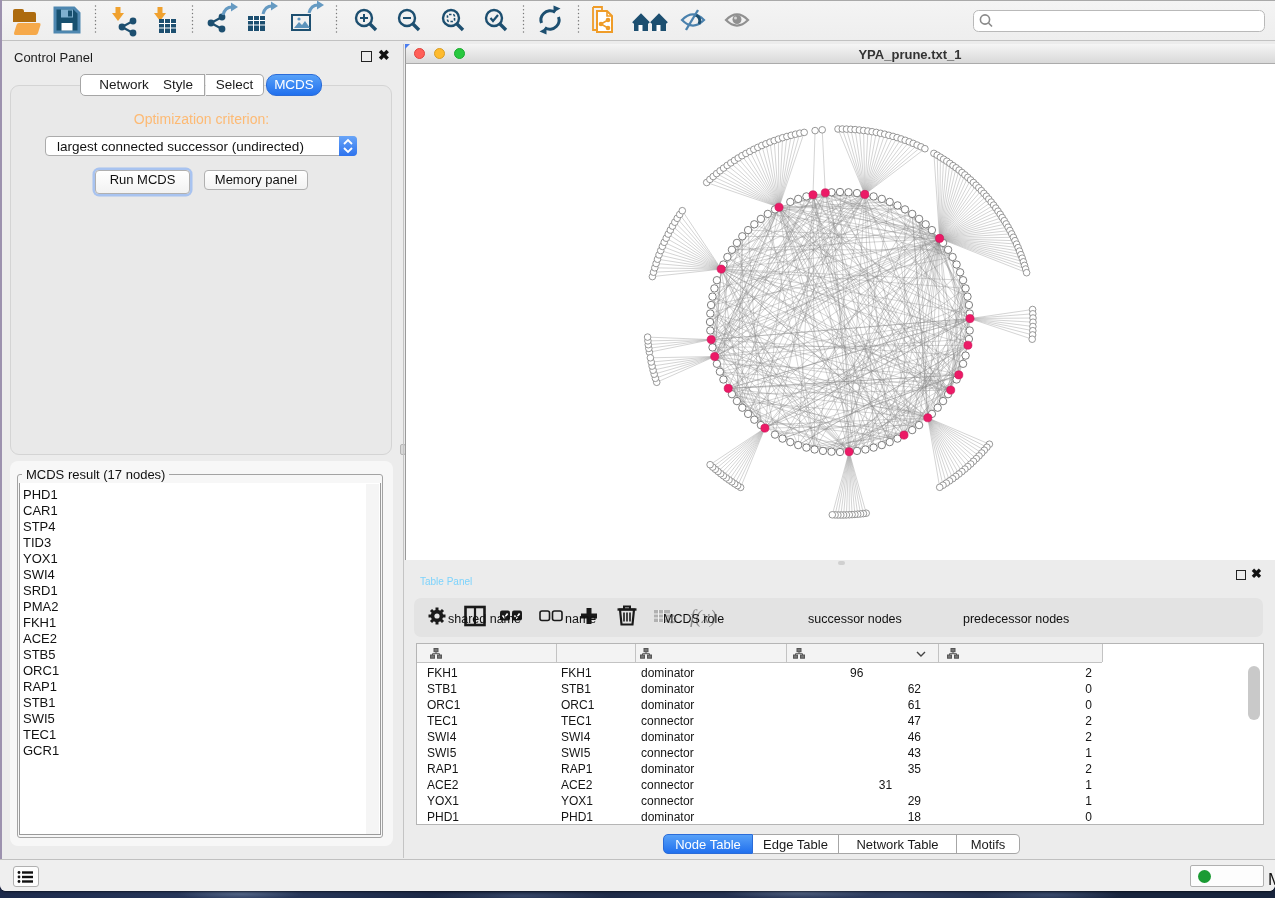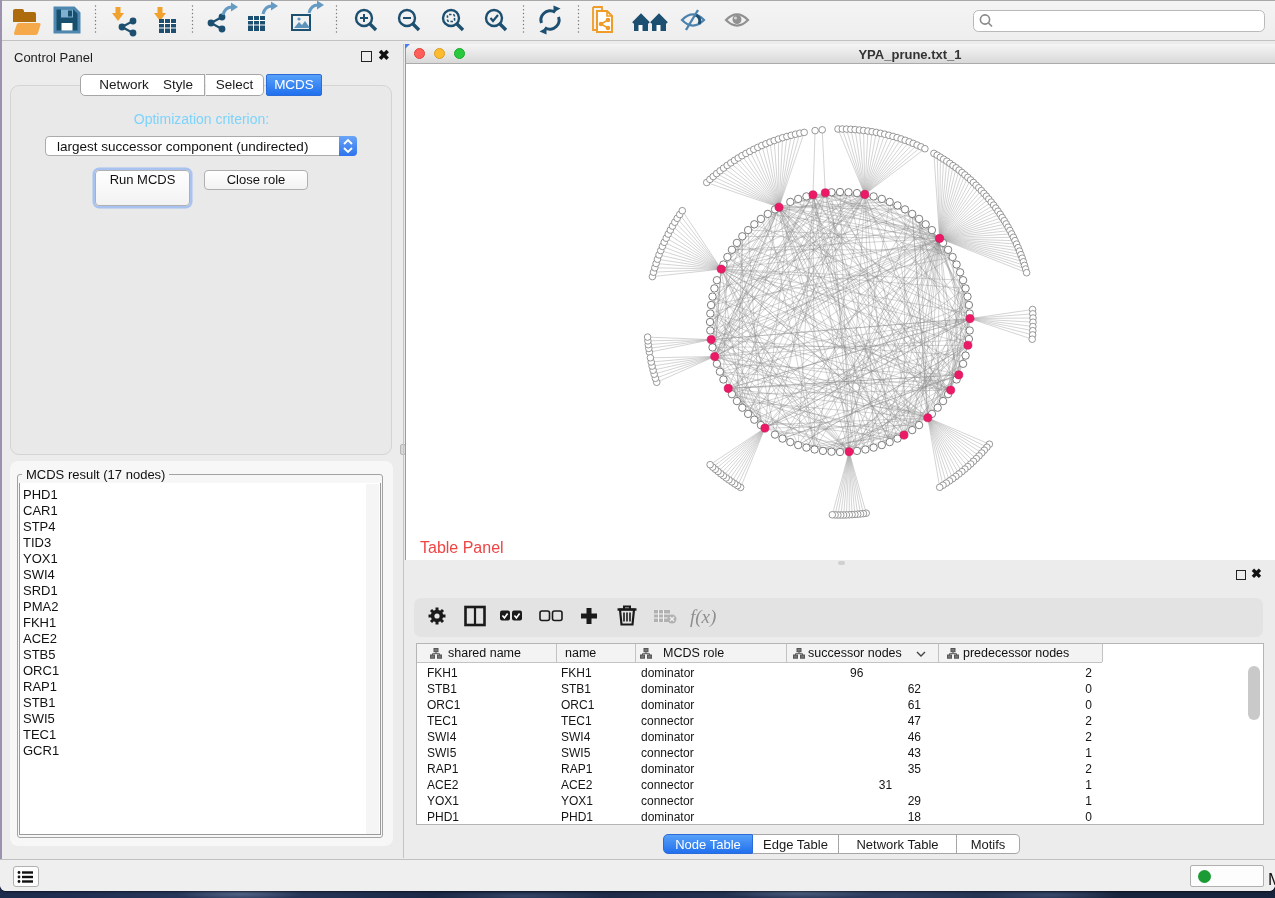--- a/index.html
+++ b/index.html
@@ -12,37 +12,37 @@
  radial-gradient(ellipse 110px 8px at 800px 893px,rgba(130,150,180,.4),transparent 70%),
  radial-gradient(ellipse 100px 9px at 1050px 895px,rgba(80,100,140,.5),transparent 70%),
  linear-gradient(105deg,#141f38 0%,#1e2c4e 18%,#2a3a5e 32%,#17233f 48%,#23304f 62%,#2e3d60 75%,#18243d 90%);}
 .app{left:0;top:0;width:1275px;height:891px;background:#ececec;border-radius:0 0 6px 6px;
  border-left:2px solid #9c91ae;box-shadow:0 1px 2px rgba(0,0,0,.5)}
 .toolbar{left:2px;top:0;width:1273px;height:41px;background:linear-gradient(#f4f4f4,#eeeeee);
  border-top:1px solid #a9a9a9;border-bottom:1px solid #c2c2c2}
 .cp-title{left:14px;top:50px;font-size:13px;color:#1c1c1c}
 .tab{position:absolute;top:74px;height:22px;background:#fff;border:1px solid #a6a6a6;z-index:5;
  font-size:13.5px;color:#1a1a1a;text-align:center;line-height:20px}
-.tabsel{background:linear-gradient(#57a1f8,#2170ee);color:#fff;border:1px solid #2b6cd8;border-radius:2px}
+.tabsel{background:linear-gradient(#57a1f8,#2170ee);color:#fff;border:1px solid #2b6cd8;border-radius:10px}
 .panelbox{left:10px;top:85px;width:382px;height:370px;background:#e9e9e9;border:1px solid #d4d4d4;border-radius:9px}
 .btn{position:absolute;background:linear-gradient(#ffffff,#f2f2f2);border:1px solid #b0b0b0;border-radius:4px;
  font-size:13px;color:#111;text-align:center}
 .fldwrap{left:10px;top:461px;width:383px;height:385px;background:#f7f7f7;border-radius:8px}
 .fieldset{left:17px;top:474px;width:366px;height:364px;border:1px solid #a3a3a3;border-radius:3px}
 .legend{left:22px;top:467px;background:#f7f7f7;padding:0 4px;font-size:13px;color:#111}
 .listbox{left:19px;top:483px;width:362px;height:352px;background:#fff;border:1px solid #9a9a9a;border-top:none}
 .mcdsitem{font-size:13px;color:#111;line-height:16px}
 .nettitle{left:405px;top:44px;width:870px;height:20px;background:linear-gradient(#f5f5f5,#d9d9d9);
  border-bottom:1px solid #ababab;border-left:1px solid #9a9a9a}
 .netcanvas{left:405px;top:64px;width:870px;height:496px;background:#fff;border-left:1px solid #9a9a9a}
 .tp{left:404px;top:566px;width:871px;height:292px;background:#ececec}
-.tptitle{left:420px;top:539px;font-size:16px;color:#ef4444}
+.tptitle{left:420px;top:576px;font-size:10px;color:#7dd3fc}
 .tptoolbar{left:414px;top:598px;width:849px;height:39px;background:#e3e3e3;border-radius:7px}
 .thead{left:417px;top:644px;width:685px;height:19px;background:#f3f3f3;border-bottom:1px solid #c3c3c3}
-.th{position:absolute;top:646px;font-size:12.5px;color:#111}
+.th{position:absolute;top:612px;font-size:12.5px;color:#111}
 .tcell{position:absolute;font-size:12px;color:#141414;line-height:16px}
 .btab{position:absolute;top:834px;height:20px;background:#fff;border:1px solid #a6a6a6;font-size:13px;color:#1a1a1a;
  text-align:center;line-height:19px}
 .statusbar{left:0;top:859px;width:1275px;height:32px;background:#efefef;border-top:1px solid #c0c0c0;border-radius:0 0 6px 6px}
 </style></head><body>
 <div class="abs wallpaper"></div>
 <div class="abs app"></div>
 <div class="abs toolbar"></div>
 
 <svg style="position:absolute;left:0;top:0" width="1275" height="41" viewBox="0 0 1275 41">
@@ -190,29 +190,29 @@
 </svg>
 
 <div class="abs cp-title">Control Panel</div>
 <div class="abs" style="left:361px;top:51px;width:11px;height:11px;border:1.5px solid #222"></div>
 <div class="abs" style="left:378px;top:47px;font-size:14px;font-weight:bold;color:#111">✖</div>
 <div class="tab" style="left:80px;width:88px;border-radius:5px 0 0 5px">Network</div>
 <div class="tab" style="left:152px;width:53px;border-left:none">Style</div>
 <div class="tab" style="left:206px;width:58px;border-left:none;border-radius:0 5px 5px 0">Select</div>
 <div class="tab tabsel" style="left:266px;width:56px">MCDS</div>
 <div class="abs panelbox"></div>
-<div class="abs" style="left:0;top:111px;width:403px;text-align:center;font-size:14px;color:#7dd3fc">Optimization criterion:</div>
+<div class="abs" style="left:0;top:111px;width:403px;text-align:center;font-size:14px;color:#fdba74">Optimization criterion:</div>
 <div class="abs" style="left:45px;top:136px;width:312px;height:20px;background:#fff;border:1px solid #ababab;border-radius:4px"></div>
-<div class="abs" style="left:57px;top:139px;font-size:13.5px;color:#111">largest successor component (undirected)</div>
+<div class="abs" style="left:57px;top:139px;font-size:13.5px;color:#111">largest connected successor (undirected)</div>
 <div class="abs" style="left:339px;top:136px;width:18px;height:20px;border-radius:0 4px 4px 0;background:linear-gradient(#69a5f8,#2d73ee)"></div>
 <svg class="abs" style="left:341px;top:138px" width="14" height="16" viewBox="0 0 14 16">
     <path d="M3,6 l4,-4 4,4 M3,10 l4,4 4,-4" stroke="#fff" stroke-width="1.8" fill="none"></path>
   </svg>
-<div class="btn" style="left:95px;top:170px;width:95px;height:36px;line-height:18px;box-shadow:0 0 0 2.5px rgba(125,170,245,.6)">Run MCDS</div>
-<div class="btn" style="left:204px;top:170px;width:104px;height:20px;line-height:18px">Close role</div>
+<div class="btn" style="left:95px;top:170px;width:95px;height:24px;line-height:18px;box-shadow:0 0 0 2.5px rgba(125,170,245,.6)">Run MCDS</div>
+<div class="btn" style="left:204px;top:170px;width:104px;height:20px;line-height:18px">Memory panel</div>
 <div class="abs fldwrap"></div>
 <div class="abs fieldset"></div>
 <div class="abs legend">MCDS result (17 nodes)</div>
 <div class="abs listbox"></div>
 <div class="abs" style="left:23px;top:487px">
     <div class="mcdsitem">PHD1</div>
     <div class="mcdsitem">CAR1</div>
     <div class="mcdsitem">STP4</div>
     <div class="mcdsitem">TID3</div>
     <div class="mcdsitem">YOX1</div>

